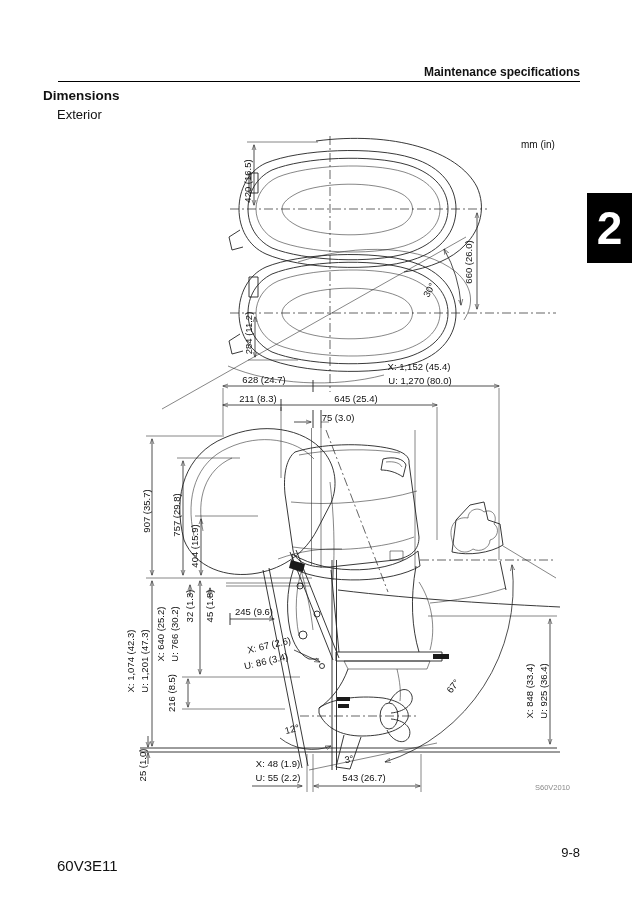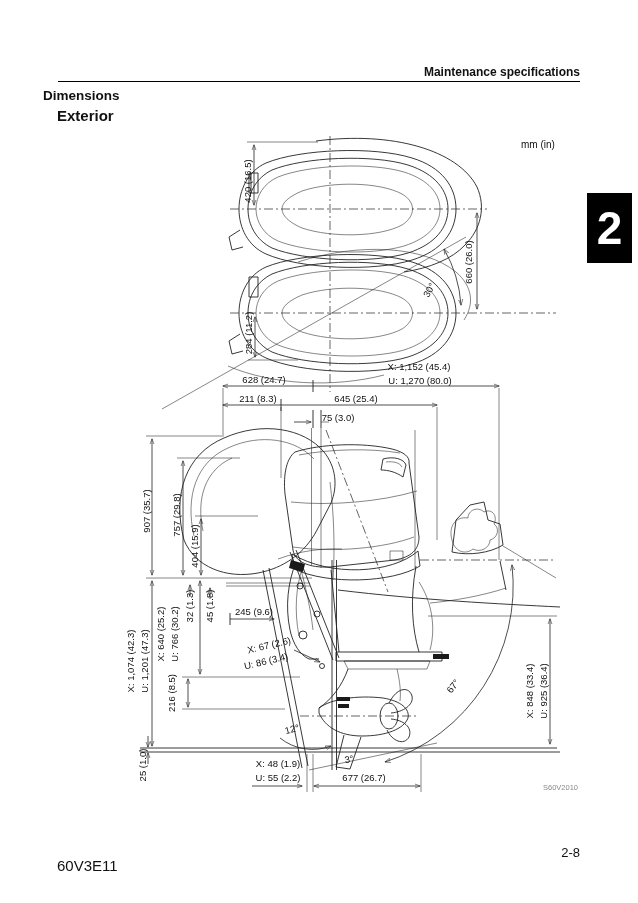--- a/index.html
+++ b/index.html
@@ -7,28 +7,28 @@
     width:638px; height:903px; position:relative; overflow:hidden;
     background:#ffffff; color:#111;
     font-family:"Liberation Sans", sans-serif;
   }
   .hdr {
     position:absolute; right:58px; top:65px;
     font-size:12px; font-weight:bold; white-space:nowrap;
   }
   .hdr-rule { position:absolute; left:58px; width:522px; top:81px; border-top:1.7px solid #000; }
   .title { position:absolute; left:43px; top:88px; font-size:13.5px; font-weight:bold; }
-  .subtitle { position:absolute; left:57px; top:107px; font-size:15px; font-weight:bold;text-align:center; }
+  .subtitle { position:absolute; left:57px; top:107px; font-size:13px; font-weight:normal;text-align:center; }
   .units { position:absolute; left:521px; top:139px; font-size:10px; }
   .chapter-tab {
     position:absolute; left:587px; top:193px; width:45px; height:70px;
     background:#000; color:#fff; font-size:46px; font-weight:bold;
     display:flex; align-items:center; justify-content:center;
   }
-  .fig-id { position:absolute; left:535px; top:783px; font-size:7.5px; color:#8a8a8a;margin-left:8px; }
+  .fig-id { position:absolute; left:535px; top:783px; font-size:7.5px; color:#8a8a8a; }
   .foot-l { position:absolute; left:57px; top:849px; font-size:15px;margin-top:8px; }
   .foot-r { position:absolute; right:58px; top:845px; font-size:13px; }
   .dim { position:absolute; font-size:9.5px; white-space:nowrap; color:#111; }
   svg.fig { position:absolute; left:0; top:0; }
   .ln path, .ln line, .ln rect, .ln circle, .ln ellipse {
     stroke:#222; stroke-width:0.9; fill:none; stroke-linejoin:round;
   }
   .ln .thin { stroke-width:0.55; }
   .ln .cl { stroke-dasharray:9 3 2 3; stroke-width:0.7; }
   .ln .fl { fill:#1a1a1a; stroke:none; }
@@ -39,21 +39,21 @@
 <body>
 
 <div class="hdr">Maintenance specifications</div>
 <div class="hdr-rule"></div>
 <div class="title">Dimensions</div>
 <div class="subtitle">Exterior</div>
 <div class="units">mm (in)</div>
 <div class="chapter-tab">2</div>
 <div class="fig-id">S60V2010</div>
 <div class="foot-l">60V3E11</div>
-<div class="foot-r">2-8</div>
+<div class="foot-r">9-8</div>
 
 <svg class="fig ln" width="638" height="903" viewBox="0 0 638 903">
   <defs>
     <marker id="ah" viewBox="0 0 10 10" refX="9" refY="5" markerWidth="7.5" markerHeight="7.5" orient="auto-start-reverse">
       <path d="M0,1.5 L9.5,5 L0,8.5 Z" fill="#222" stroke="none"></path>
     </marker>
   </defs>
 
   <path d="M 316,141 C 392,131 458,150 477,187 C 486,207 481,229 465,245 C 452,259 430,268 404,272"></path>
   <path d="M 266,163 C 300,149 374,146 412,158 C 442,167 456,187 456,209 C 456,231 442,251 412,260 C 374,272 300,269 266,254 C 248,246 239,228 239,209 C 239,190 248,171 266,163 Z"></path>
@@ -194,16 +194,16 @@
 <div class="dim" style="left:130px;top:661px;transform:translate(-50%,-50%) rotate(-90deg)">X: 1,074 (42.3)</div>
 <div class="dim" style="left:144px;top:661px;transform:translate(-50%,-50%) rotate(-90deg)">U: 1,201 (47.3)</div>
 <div class="dim" style="left:171px;top:693px;transform:translate(-50%,-50%) rotate(-90deg)">216 (8.5)</div>
 <div class="dim" style="left:269px;top:645px;transform:translate(-50%,-50%) rotate(-13deg)">X: 67 (2.6)</div>
 <div class="dim" style="left:266px;top:661px;transform:translate(-50%,-50%) rotate(-13deg)">U: 86 (3.4)</div>
 <div class="dim" style="left:292px;top:729px;transform:translate(-50%,-50%) rotate(-14deg)">12°</div>
 <div class="dim" style="left:349px;top:759px;transform:translate(-50%,-50%) rotate(-10deg)">3°</div>
 <div class="dim" style="left:142px;top:765px;transform:translate(-50%,-50%) rotate(-90deg)">25 (1.0)</div>
 <div class="dim" style="left:278px;top:763px;transform:translate(-50%,-50%)">X: 48 (1.9)</div>
 <div class="dim" style="left:278px;top:777px;transform:translate(-50%,-50%)">U: 55 (2.2)</div>
-<div class="dim" style="left:364px;top:777px;transform:translate(-50%,-50%)">677 (26.7)</div>
+<div class="dim" style="left:364px;top:777px;transform:translate(-50%,-50%)">543 (26.7)</div>
 <div class="dim" style="left:453px;top:686px;transform:translate(-50%,-50%) rotate(-52deg)">67°</div>
 <div class="dim" style="left:529px;top:691px;transform:translate(-50%,-50%) rotate(-90deg)">X: 848 (33.4)</div>
 <div class="dim" style="left:543px;top:691px;transform:translate(-50%,-50%) rotate(-90deg)">U: 925 (36.4)</div>
 
 </body></html>

